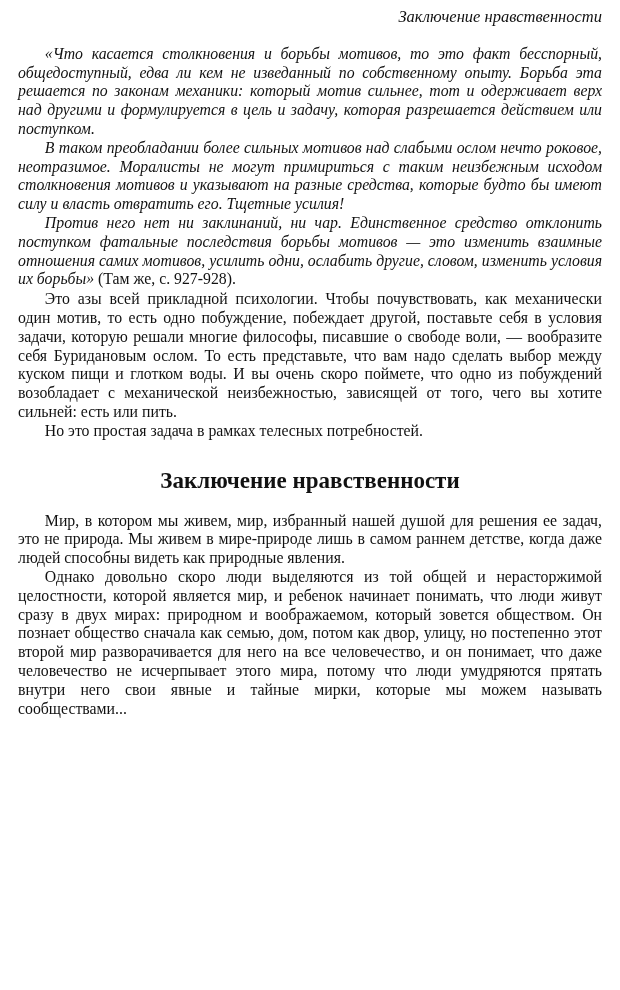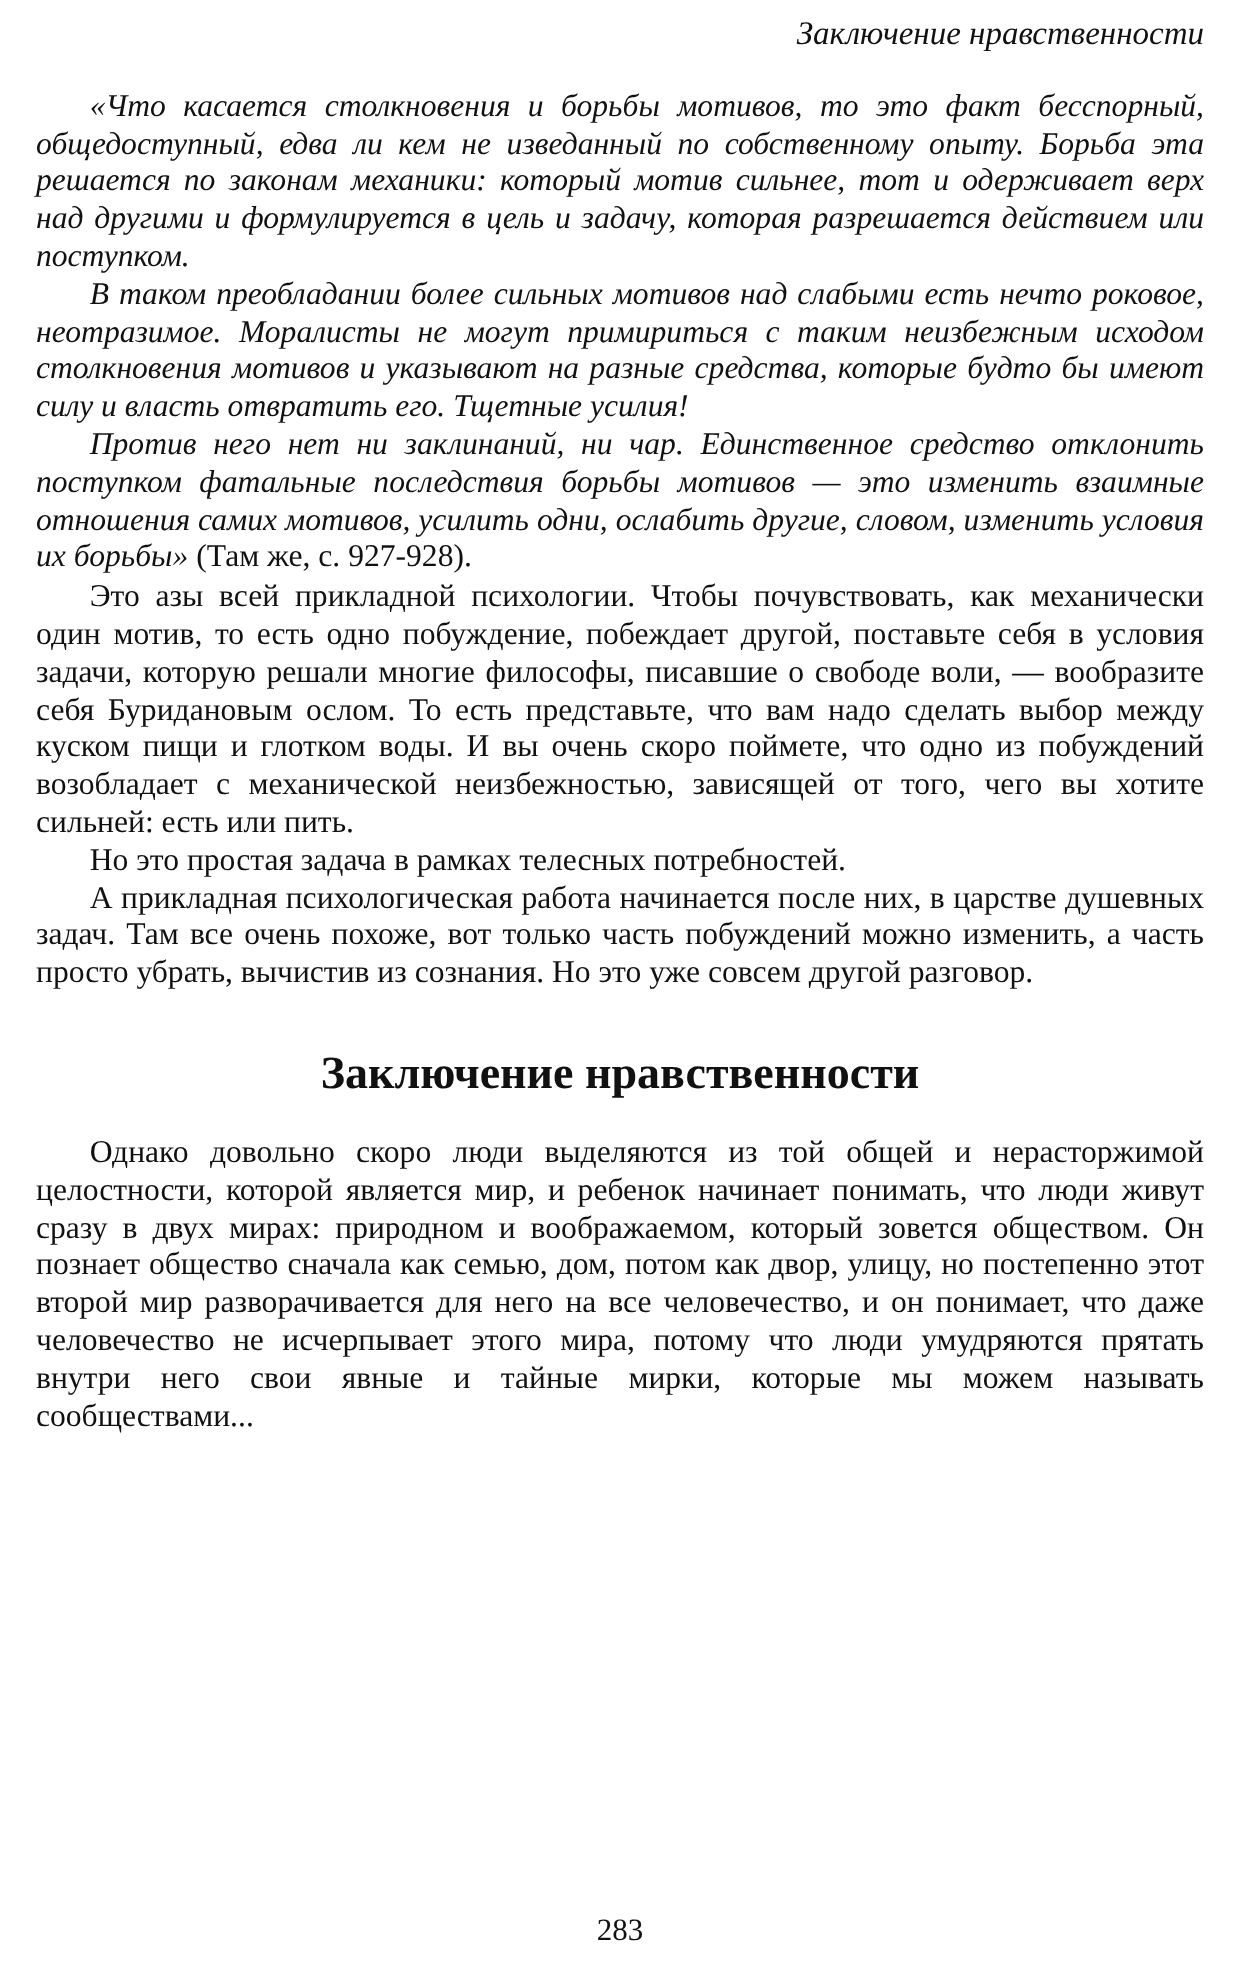--- a/index.html
+++ b/index.html
@@ -59,30 +59,29 @@
 </head>
 <body>
 
 <div class="page">
 
   <div class="running-header">Заключение нравственности</div>
 
 
   <p class="quote">«Что касается столкновения и борьбы мотивов, то это факт бесспорный, общедоступный, едва ли кем не изведанный по собственному опыту. Борьба эта решается по законам механики: который мотив сильнее, тот и одерживает верх над другими и формулируется в цель и задачу, которая разрешается действием или поступком.</p>
 
-  <p class="quote">В таком преобладании более сильных мотивов над слабыми есть нечто роковое, неотразимое. Моралисты не могут примириться с таким неизбежным исходом столкновения мотивов и указывают на разные средства, которые будто бы имеют силу и власть отвратить его. Тщетные усилия!</p>
+  <p class="quote">В таком преобладании более сильных мотивов над слабыми ослом нечто роковое, неотразимое. Моралисты не могут примириться с таким неизбежным исходом столкновения мотивов и указывают на разные средства, которые будто бы имеют силу и власть отвратить его. Тщетные усилия!</p>
 
   <p class="quote"><span>Против него нет ни заклинаний, ни чар. Единственное средство отклонить поступком фатальные последствия борьбы мотивов — это изменить взаимные отношения самих мотивов, усилить одни, ослабить другие, словом, изменить условия их борьбы»</span><span class="citation"> (Там же, с. 927-928).</span></p>
 
   <p class="after-quote-gap">Это азы всей прикладной психологии. Чтобы почувствовать, как механически один мотив, то есть одно побуждение, побеждает другой, поставьте себя в условия задачи, которую решали многие философы, писавшие о свободе воли, — вообразите себя Буридановым ослом. То есть представьте, что вам надо сделать выбор между куском пищи и глотком воды. И вы очень скоро поймете, что одно из побуждений возобладает с механической неизбежностью, зависящей от того, чего вы хотите сильней: есть или пить.</p>
 
   <p>Но это простая задача в рамках телесных потребностей.</p>
 
-  <p>А прикладная психологическая работа начинается после них, в царстве душевных задач. Там все очень похоже, вот только часть побуждений можно изменить, а часть просто убрать, вычистив из сознания. Но это уже совсем другой разговор.</p>
 
   <h1 class="section-heading">Заключение нравственности</h1>
 
+  <p>Мир, в котором мы живем, мир, избранный нашей душой для решения ее задач, это не природа. Мы живем в мире-природе лишь в самом раннем детстве, когда даже людей способны видеть как природные явления.</p>
 
   <p>Однако довольно скоро люди выделяются из той общей и нерасторжимой целостности, которой является мир, и ребенок начинает понимать, что люди живут сразу в двух мирах: природном и воображаемом, который зовется обществом. Он познает общество сначала как семью, дом, потом как двор, улицу, но постепенно этот второй мир разворачивается для него на все человечество, и он понимает, что даже человечество не исчерпывает этого мира, потому что люди умудряются прятать внутри него свои явные и тайные мирки, которые мы можем называть сообществами...</p>
 
-  <div class="page-number">283</div>
 
 </div>
 
 </body></html>

